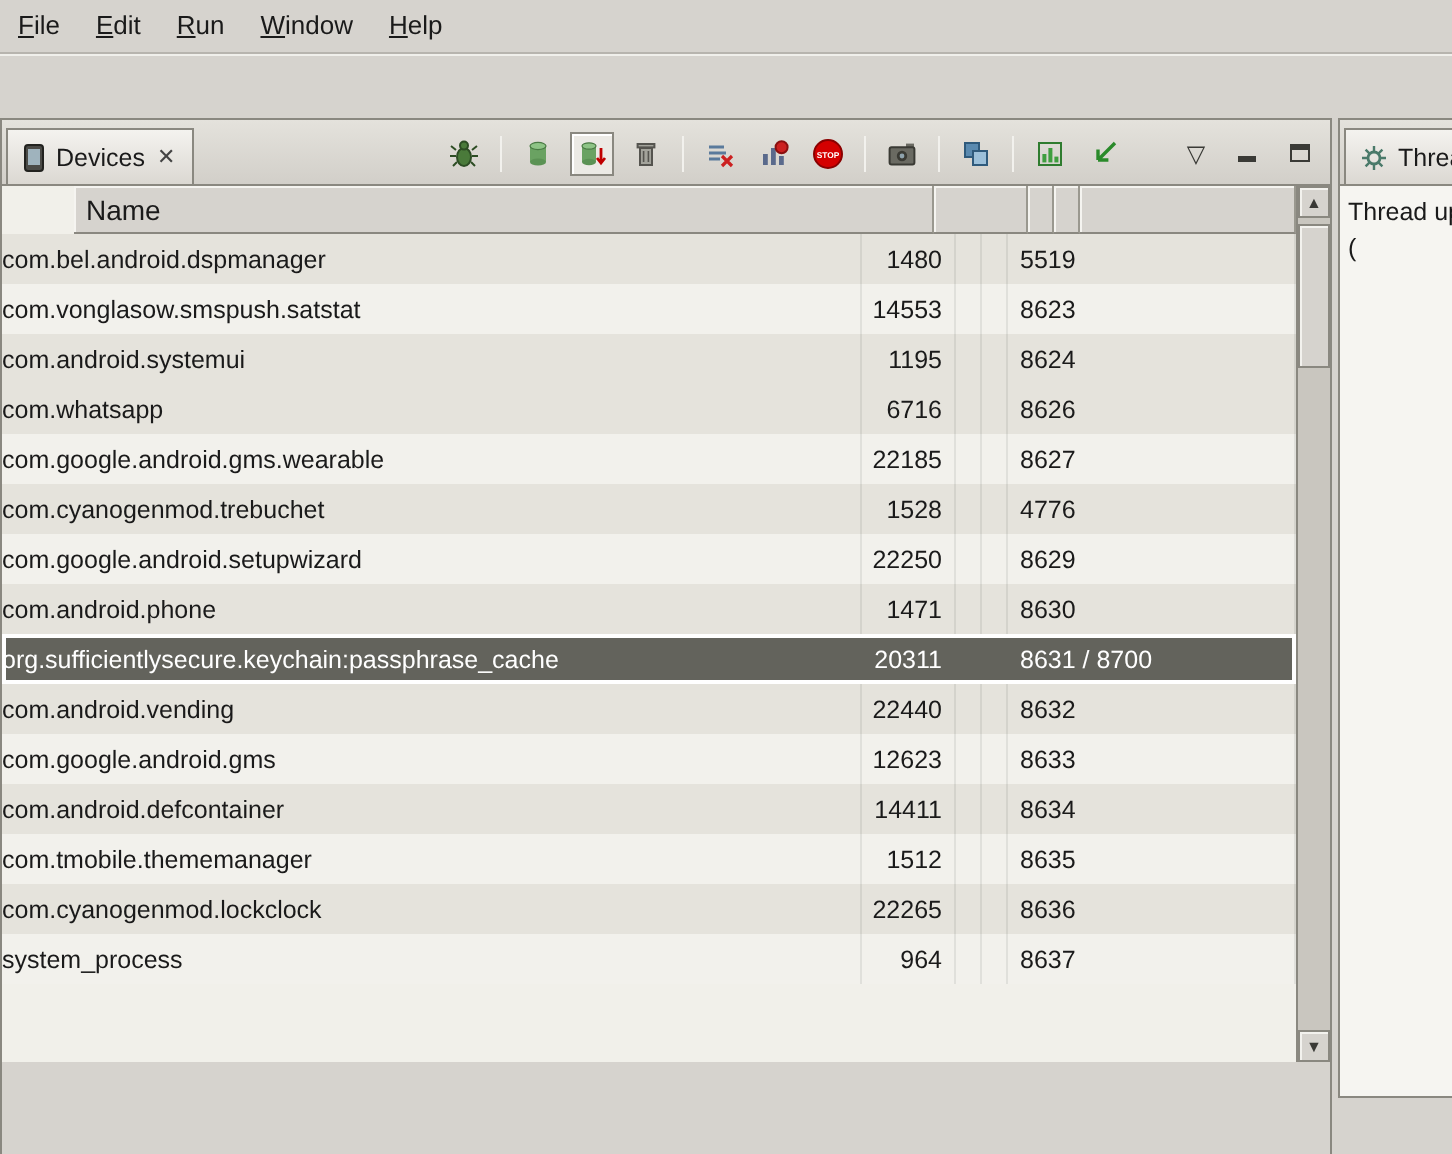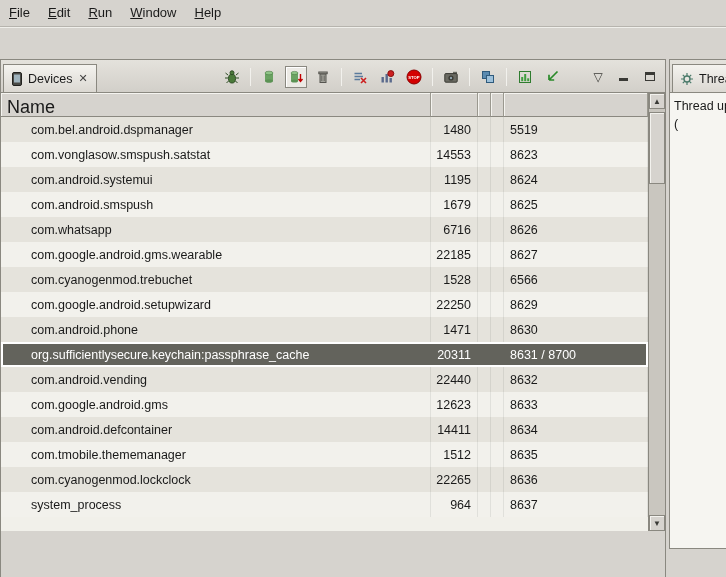--- a/index.html
+++ b/index.html
@@ -61,33 +61,33 @@
   .tb-sep{ width:1px; height:18px; background:#a5a29c; border-right:1px solid #f2f1ed; margin:0 2px; }
   .tb-gap{ width:16px; }
   .glyph-btn{ color:#3a3a36; font-size:12px; width:18px; text-align:center; }
   .min-shape{ width:9px; height:3px; background:#3a3a36; margin-top:6px; }
   .max-shape{ width:10px; height:9px; border:1px solid #3a3a36; border-top:3px solid #3a3a36; }
   
   .table-region{
     position:absolute; left:0; top:33px; width:647px; height:438px;
     background:#f1f0ea; overflow:hidden;
   }
-  .hdr-row{ display:flex; height:24px; font-size:18px; }
+  .hdr-row{ display:flex; height:24px; font-size:14px;margin-left:36px; }
   .hdr-cell{
     background:#d6d3ce;
     border-right:1px solid #9a988f; border-bottom:1px solid #8a8880;
     box-shadow:inset 1px 1px 0 #f5f4f0;
     padding:4px 0 0 6px; overflow:hidden; white-space:nowrap;
   }
   .col-name{ width:430px; } .col-pid{ width:47px; } .col-s1{ width:13px; } .col-s2{ width:13px; } .col-port{ flex:1; }
   .proc-row{ display:flex; height:25px; align-items:center; font-size:12.5px; white-space:nowrap; }
   .proc-row.odd{ background:#e5e3dc; }
   .proc-row.even{ background:#f2f1ec; }
   .proc-row .cell{ height:100%; display:flex; align-items:center; border-right:1px solid rgba(0,0,0,0.07); overflow:hidden; }
-  .proc-row .cell.col-name{ padding-left:30px; }
+  .proc-row .cell.col-name{ }
   .proc-row .cell.col-pid{ justify-content:flex-end; padding-right:6px; }
   .proc-row .cell.col-port{ padding-left:6px; }
   .proc-row.selected{
     background:#63635c; color:#ffffff;
     box-shadow:inset 0 0 0 2px #ffffff;
   }
   .proc-row.selected .cell{ border-right-color:transparent; }
   
   .vscroll{
     position:absolute; right:0; top:33px; width:17px; height:438px;
@@ -279,47 +279,40 @@
       <div class="cell col-s2"></div>
       <div class="cell col-port">8623</div>
     </div>
         <div class="proc-row odd">
       <div class="cell col-name">com.android.systemui</div>
       <div class="cell col-pid">1195</div>
       <div class="cell col-s1"></div>
       <div class="cell col-s2"></div>
       <div class="cell col-port">8624</div>
     </div>
-        <div class="proc-row even">
-      <div class="cell col-name">com.android.smspush</div>
-      <div class="cell col-pid">1679</div>
-      <div class="cell col-s1"></div>
-      <div class="cell col-s2"></div>
-      <div class="cell col-port">8625</div>
-    </div>
         <div class="proc-row odd">
       <div class="cell col-name">com.whatsapp</div>
       <div class="cell col-pid">6716</div>
       <div class="cell col-s1"></div>
       <div class="cell col-s2"></div>
       <div class="cell col-port">8626</div>
     </div>
         <div class="proc-row even">
       <div class="cell col-name">com.google.android.gms.wearable</div>
       <div class="cell col-pid">22185</div>
       <div class="cell col-s1"></div>
       <div class="cell col-s2"></div>
       <div class="cell col-port">8627</div>
     </div>
         <div class="proc-row odd">
       <div class="cell col-name">com.cyanogenmod.trebuchet</div>
       <div class="cell col-pid">1528</div>
       <div class="cell col-s1"></div>
       <div class="cell col-s2"></div>
-      <div class="cell col-port">6566</div>
+      <div class="cell col-port">4776</div>
     </div>
         <div class="proc-row even">
       <div class="cell col-name">com.google.android.setupwizard</div>
       <div class="cell col-pid">22250</div>
       <div class="cell col-s1"></div>
       <div class="cell col-s2"></div>
       <div class="cell col-port">8629</div>
     </div>
         <div class="proc-row odd">
       <div class="cell col-name">com.android.phone</div>

